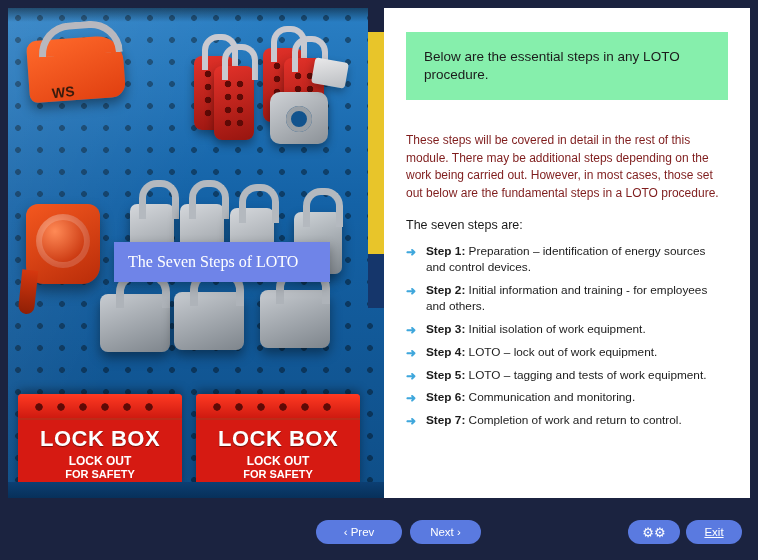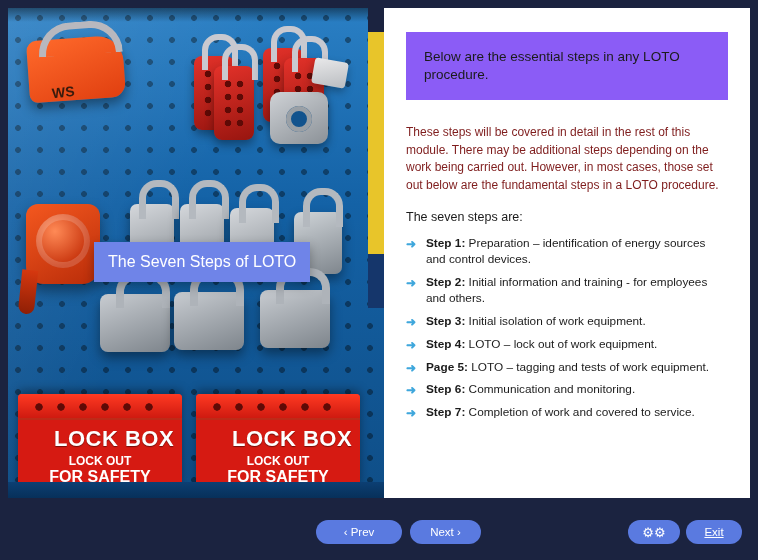--- a/index.html
+++ b/index.html
@@ -196,70 +196,71 @@
   .lockbox .lid {
     position:absolute; left:0; top:0; width:100%; height:26px;
     background: linear-gradient(180deg,#ff3a22,#cf1a10);
     border-bottom: 2px solid rgba(0,0,0,0.25);
   }
   .lockbox .holes {
     position:absolute; left: 16px; top: 8px; width: 132px; height: 10px;
     background: radial-gradient(circle at 5px 5px, #5e0a06 3.4px, rgba(0,0,0,0) 4px) 0 0/22px 12px;
   }
   .lockbox .title {
-    position:absolute; left:14px; top: 32px; width:100%;
+    position:absolute; left:0; top: 32px; width:100%;
     text-align:center; color:#fff; font-weight: bold; font-size: 22px;
     letter-spacing: 0.5px;
     text-shadow: 0 1px 1px rgba(0,0,0,0.45);
   }
   .lockbox .sub {
     position:absolute; left:0; top: 60px; width:100%;
     text-align:center; color:#fff; font-weight: bold; font-size: 12px;
   }
   .lockbox .sub2 {
     position:absolute; left:0; top: 74px; width:100%;
-    text-align:center; color:#fff; font-weight: bold; font-size: 16px;
+    text-align:center; color:#fff; font-weight: bold; font-size: 11px;
   }
   .lockbox .tiny {
     position:absolute; left:0; bottom: 3px; width:100%;
     text-align:center; color:rgba(255,255,255,0.75); font-size: 5px;
   }
   .photo-floor {
     position:absolute; left:0; bottom:0; width:100%; height:16px;
     background: linear-gradient(180deg,#0c3f73,#062votes);
     background: linear-gradient(180deg,#0c3f73,#07305a);
   }
 
   
   .caption {
     position: absolute;
-    left: 86px; top: 234px;
+    left: 106px; top: 234px;
     width: 216px; height: 40px;
     background: #6f84e8;
     display: flex; align-items: center;
     padding-left: 14px;
     color: #ffffff;
     font-size: 16px;
     box-shadow: 0 4px 10px rgba(0,0,0,0.3);
+    font-family: Liberation Serif, serif;
   }
 
   
   .content {
     position: relative;
     width: 366px; height: 490px;
     background: #ffffff;
     padding: 24px 22px 10px 22px;
   }
   .callout {
-    background: #8b5cf6;
+    background: #86efac;
     padding: 16px 18px;
     font-size: 13.5px;
     color: #1b1b1b;
     line-height: 1.35;
-    margin-bottom: 24px;
+    margin-bottom: 32px;
   }
   .para {
     font-size: 12px;
     color: #7f1d1d;
     line-height: 1.45;
     margin: 0 0 16px 0;
   }
   .lead {
     font-size: 12.5px;
     font-weight: normal;
@@ -397,29 +398,29 @@
         <li>
           <span class="arrow">➜</span>
           <b>Step 3:</b><span> Initial isolation of work equipment.</span>
         </li>
         <li>
           <span class="arrow">➜</span>
           <b>Step 4:</b><span> LOTO – lock out of work equipment.</span>
         </li>
         <li>
           <span class="arrow">➜</span>
-          <b>Page 5:</b><span> LOTO – tagging and tests of work equipment.</span>
+          <b>Step 5:</b><span> LOTO – tagging and tests of work equipment.</span>
         </li>
         <li>
           <span class="arrow">➜</span>
           <b>Step 6:</b><span> Communication and monitoring.</span>
         </li>
         <li>
           <span class="arrow">➜</span>
-          <b>Step 7:</b><span> Completion of work and covered to service.</span>
+          <b>Step 7:</b><span> Completion of work and return to control.</span>
         </li>
       </ul>
     </div>
   </div>
 
   <div class="footer">
     <button class="btn btn-prev">‹ Prev</button>
     <button class="btn btn-next">Next ›</button>
     <button class="btn btn-settings">⚙⚙</button>
     <button class="btn btn-exit">Exit</button>

